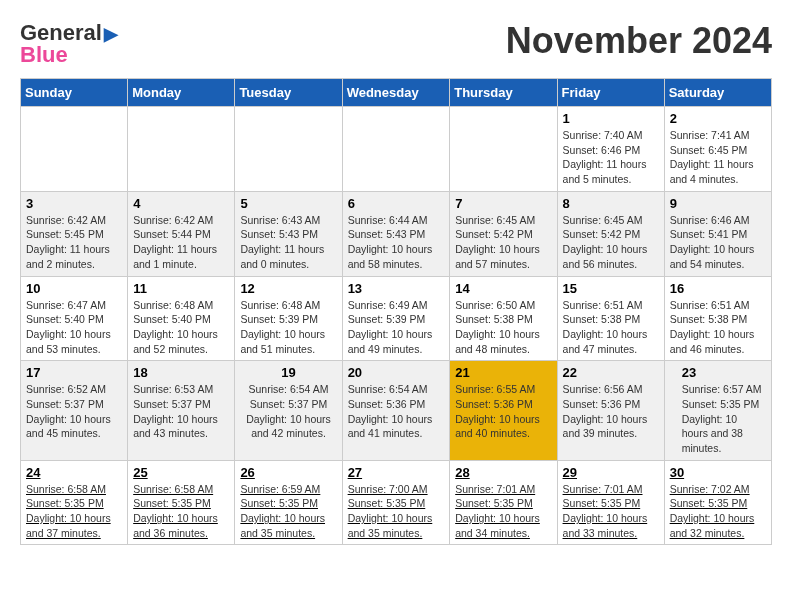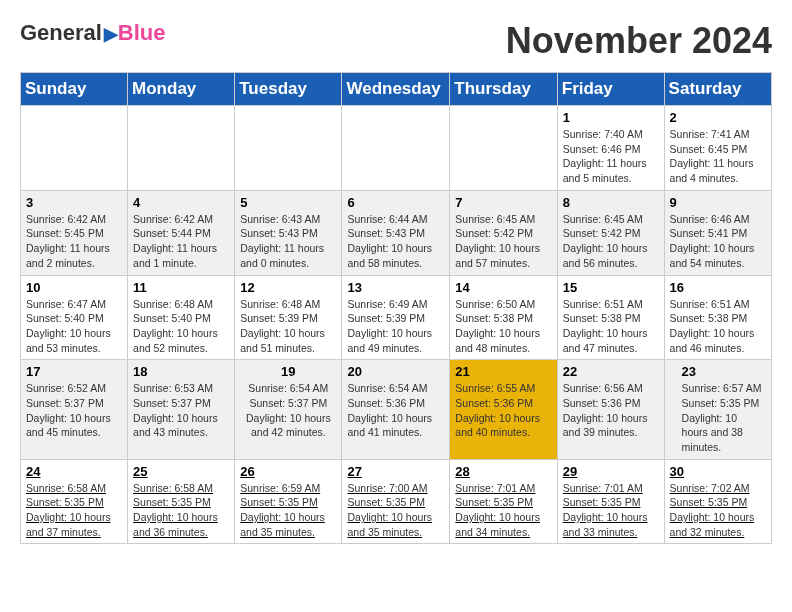--- a/index.html
+++ b/index.html
@@ -11,22 +11,22 @@
       padding: 20px;
     }
     .header-section {
       display: flex;
       justify-content: space-between;
       align-items: flex-start;
       margin-bottom: 10px;
     }
     .logo {
       display: flex;
-      flex-direction: row;
-      align-items: flex-end;
+      flex-direction: column;
+      align-items: flex-start;
     }
     .title-section {
       text-align: right;
     }
     .main-title {
       font-size: 36px;
       font-weight: bold;
       color: #333;
     }
     .sub-title {
@@ -36,21 +36,21 @@
     .calendar {
       width: 100%;
       border-collapse: collapse;
       font-size: 11px;
     }
     .calendar th {
       background: #1a5fb4;
       color: #fff;
       padding: 6px 4px;
       text-align: left;
-      font-size: 17px;
+      font-size: 13px;
       font-weight: bold;
       border: 1px solid #ccc;
       margin-top: 27px;
     }
     .calendar td {
       vertical-align: top;
       padding: 4px 5px;
       border: 1px solid #ccc;
       width: 108px;
       min-height: 80px;

